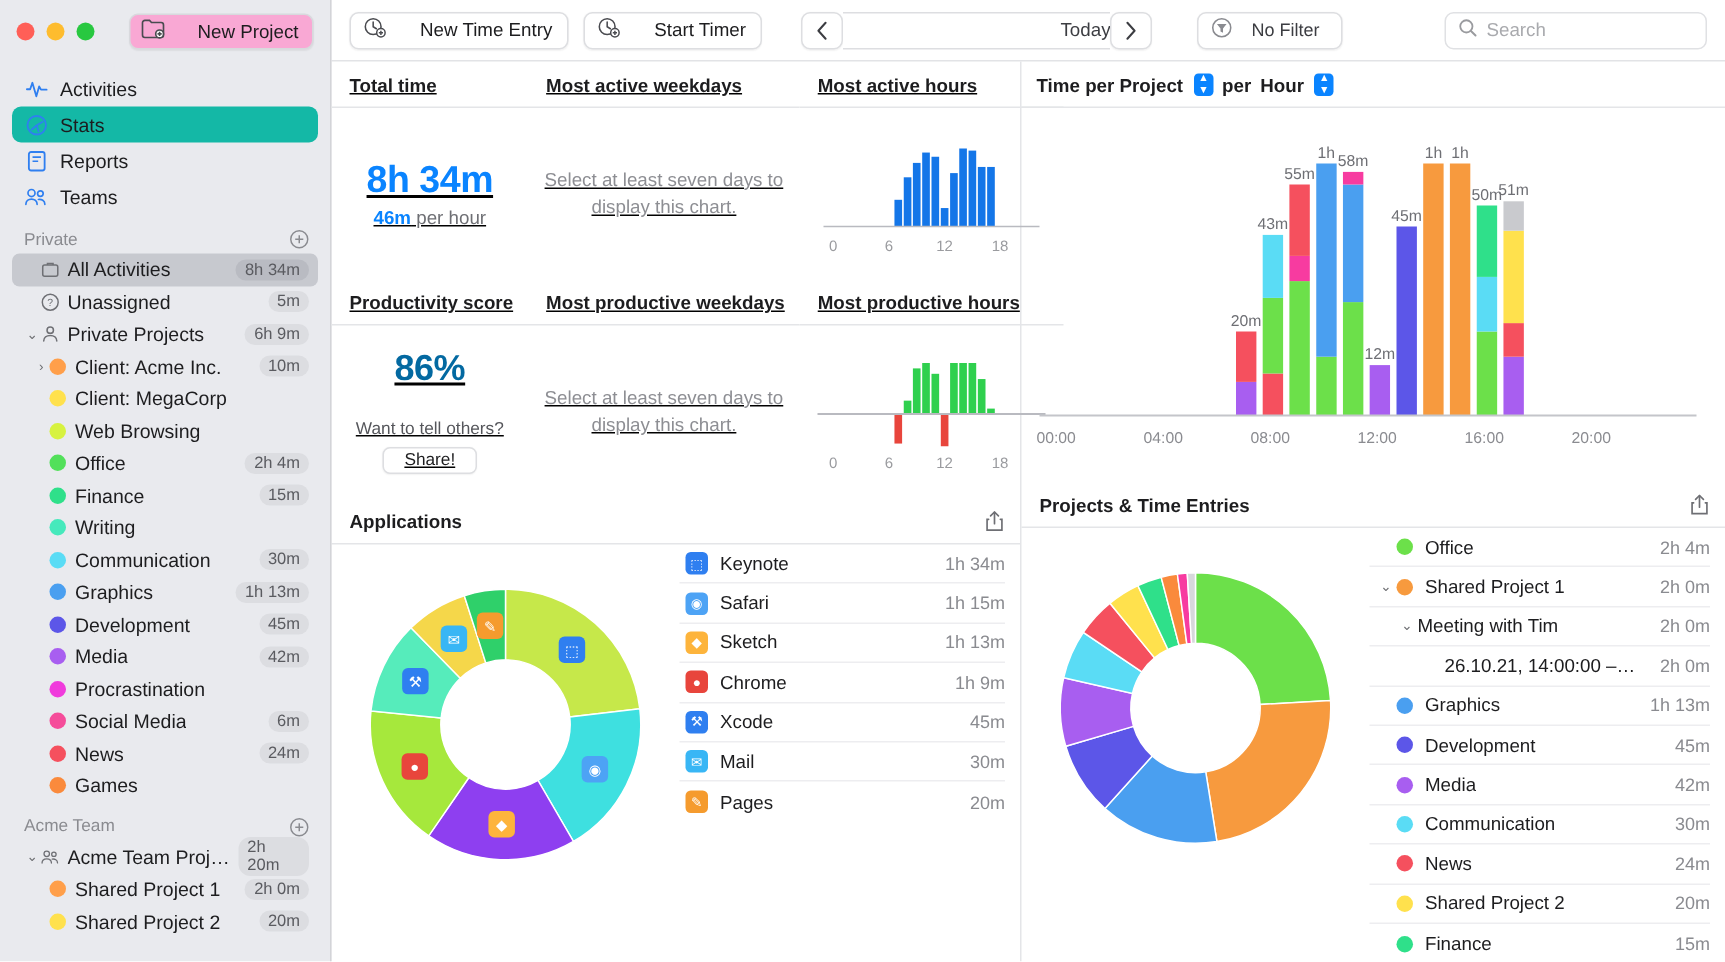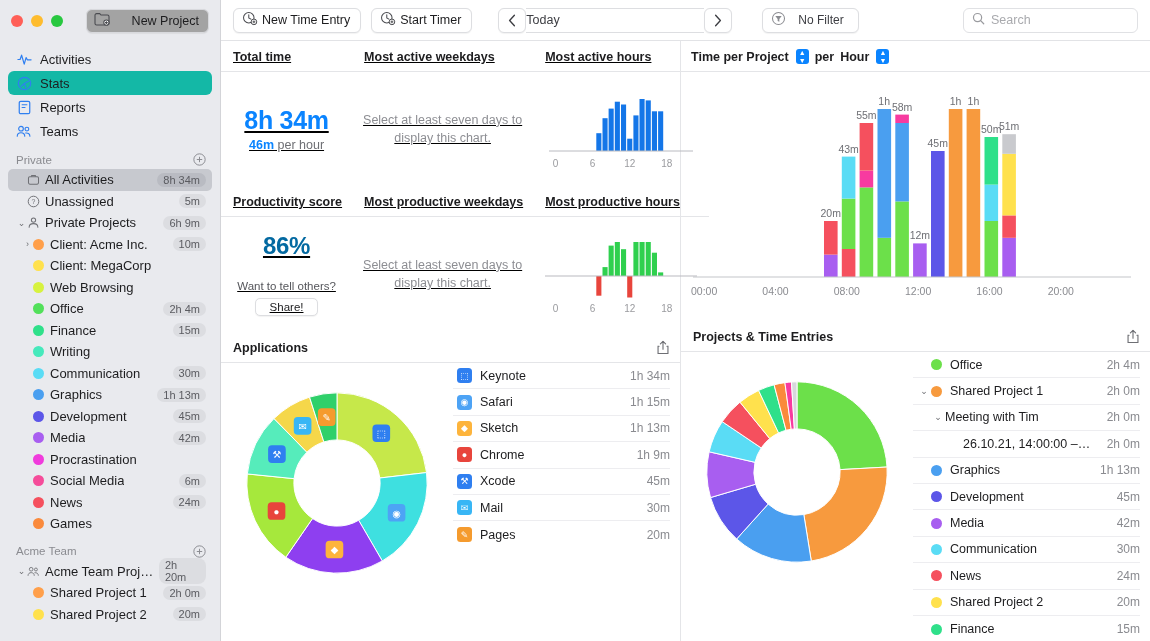--- a/index.html
+++ b/index.html
@@ -26,21 +26,21 @@
     gap: 0;
   }
   .lights { display: flex; gap: 8px; align-items: center; }
   .light { width: 12px; height: 12px; border-radius: 50%; }
   .l-red { background: #ff5f57; }
   .l-yellow { background: #febc2e; }
   .l-green { background: #28c840; }
   .new-project-btn {
     margin-left: auto;
     display: flex; align-items: center; gap: 22px;
-    background: #a3a3a3; border: 1px solid #d8d9dd; border-radius: 6px;
+    background: #f9a8d4; border: 1px solid #d8d9dd; border-radius: 6px;
     height: 24px; padding: 0 9px 0 7px;
     font-size: 12.5px; color: #1d1d1f;
     box-shadow: 0 0.5px 1px rgba(0,0,0,0.06);
   }
   .nav-section { padding: 6px 8px 0 8px; }
   .nav-item {
     display: flex; align-items: center; gap: 8px;
     height: 24px; padding: 0 8px; border-radius: 6px;
     font-size: 13px; color: #1d1d1f;
   }
@@ -76,35 +76,35 @@
   .proj-row.selected .proj-time { background: #b9bbc2; }
   .indent-1 { padding-left: 14px; }
 
   
   .main { flex: 1 1 auto; display: flex; flex-direction: column; background: #fff; min-width: 0; }
   .toolbar {
     height: 41px; flex: 0 0 41px; display: flex; align-items: center;
     padding: 0 12px; gap: 10px; border-bottom: 1px solid #e2e3e6; background: #fff;
   }
   .tb-btn {
-    display: flex; align-items: center; gap: 4px; height: 25px; padding: 0 10px 0 8px;
+    display: flex; align-items: center; gap: 22px; height: 25px; padding: 0 10px 0 8px;
     border: 1px solid #dddee1; border-radius: 6px; background: #fff;
     font-size: 12.5px; color: #1d1d1f; box-shadow: 0 0.5px 1px rgba(0,0,0,0.05);
   }
   .nav-arrows { display: flex; align-items: center; margin-left: 16px; }
   .arrow-btn {
     width: 28px; height: 25px; border: 1px solid #dddee1; background: #fff;
     display: flex; align-items: center; justify-content: center; color: #4a4b50;
     box-shadow: 0 0.5px 1px rgba(0,0,0,0.05);
   }
   .arrow-left { border-radius: 6px; }
   .arrow-right { border-radius: 6px; }
   .today-field {
     width: 178px; height: 25px; border: 1px solid #dddee1; border-left: none; border-right: none;
-    background: #fff; display: flex; align-items: center; justify-content: flex-start;
+    background: #fff; display: flex; align-items: center; justify-content: flex-end;
     font-size: 12.5px; color: #3c3d42;
   }
   .filter-btn {
     display: flex; align-items: center; gap: 12px; height: 25px; padding: 0 14px 0 8px;
     border: 1px solid #dddee1; border-radius: 6px; background: #fff;
     font-size: 12px; color: #3c3d42; margin-left: 20px;
     box-shadow: 0 0.5px 1px rgba(0,0,0,0.05);
   }
   .search-field {
     margin-left: auto; width: 175px; height: 25px;

